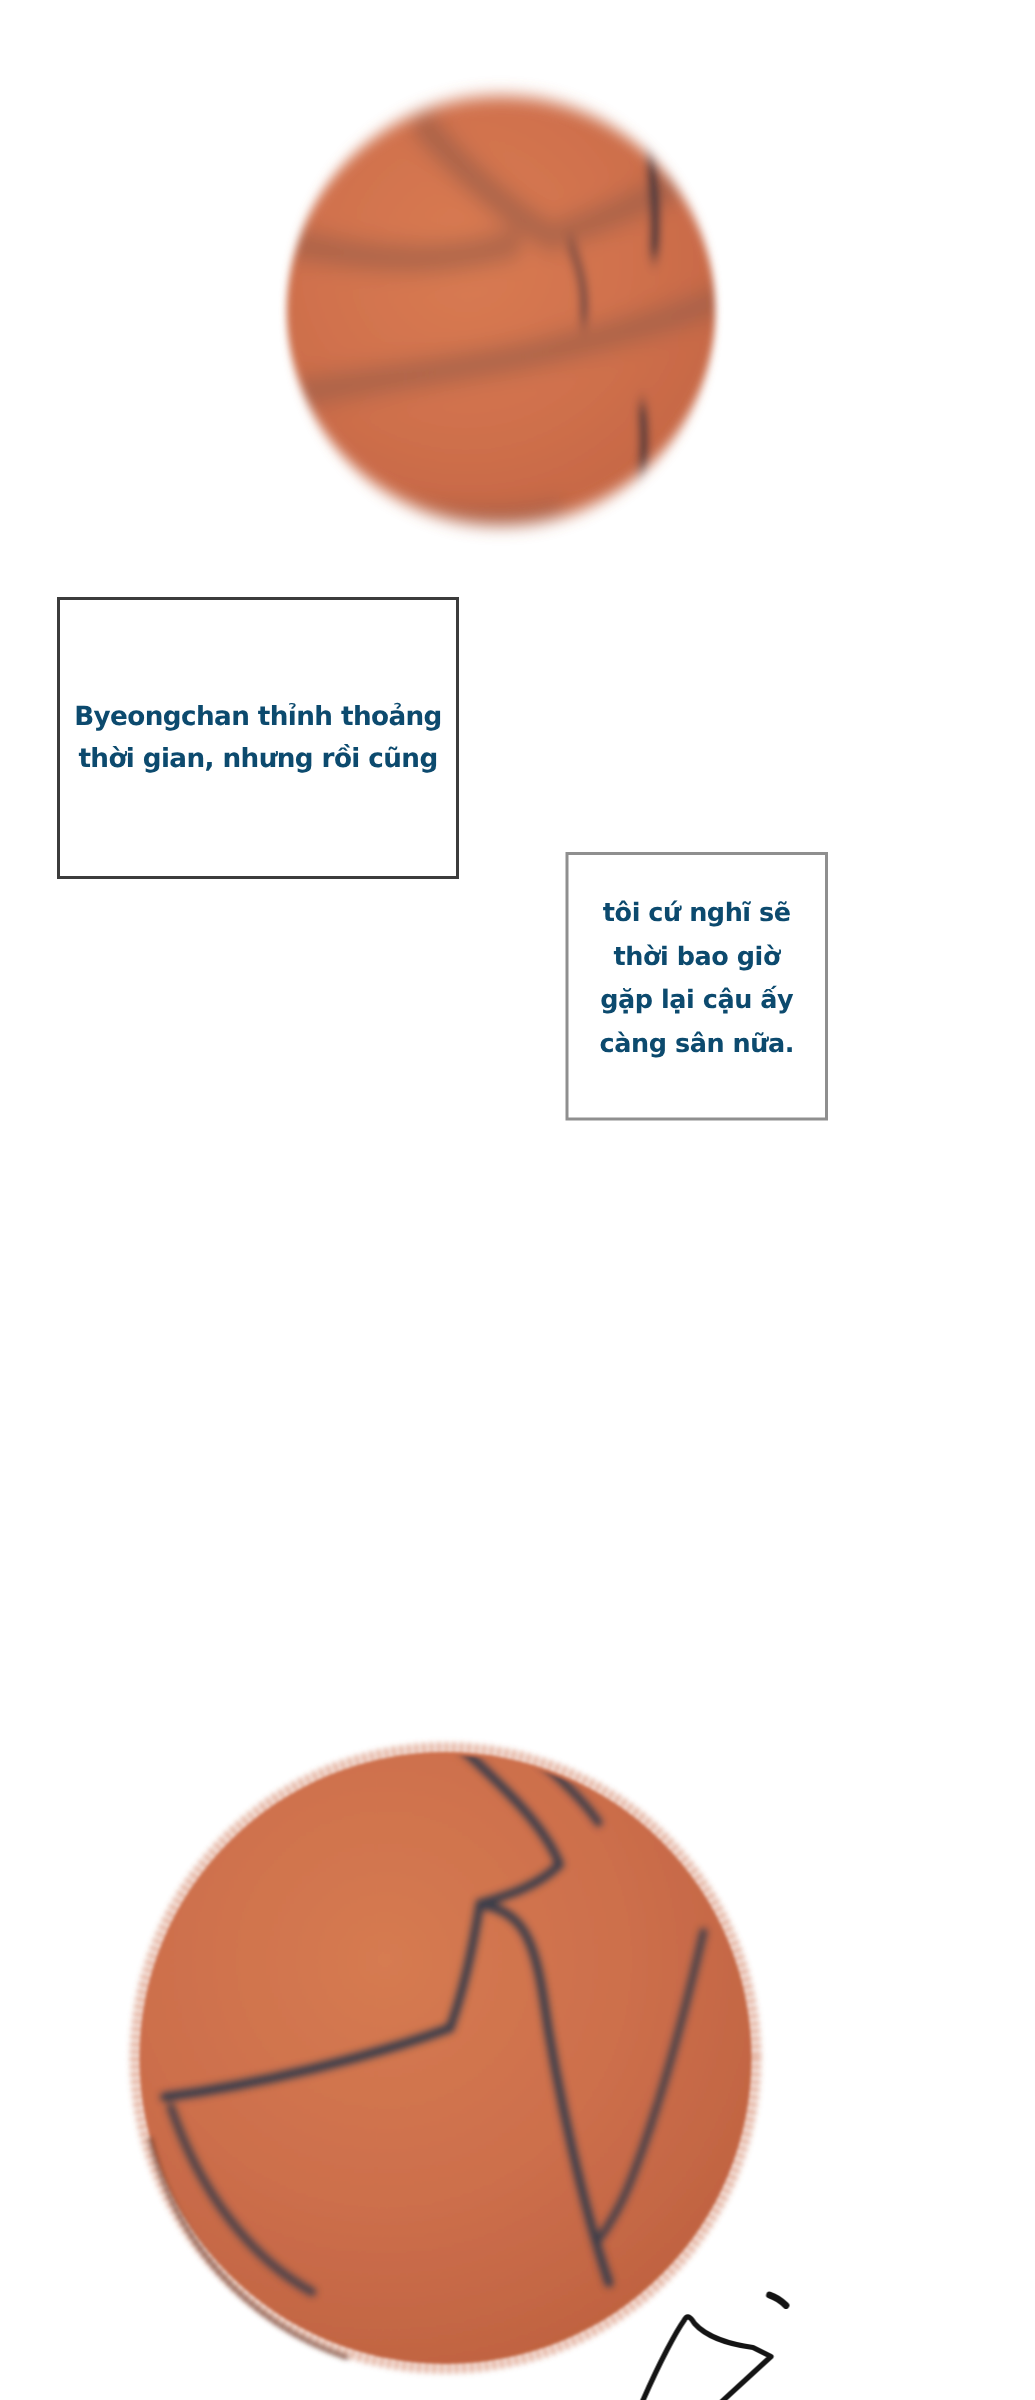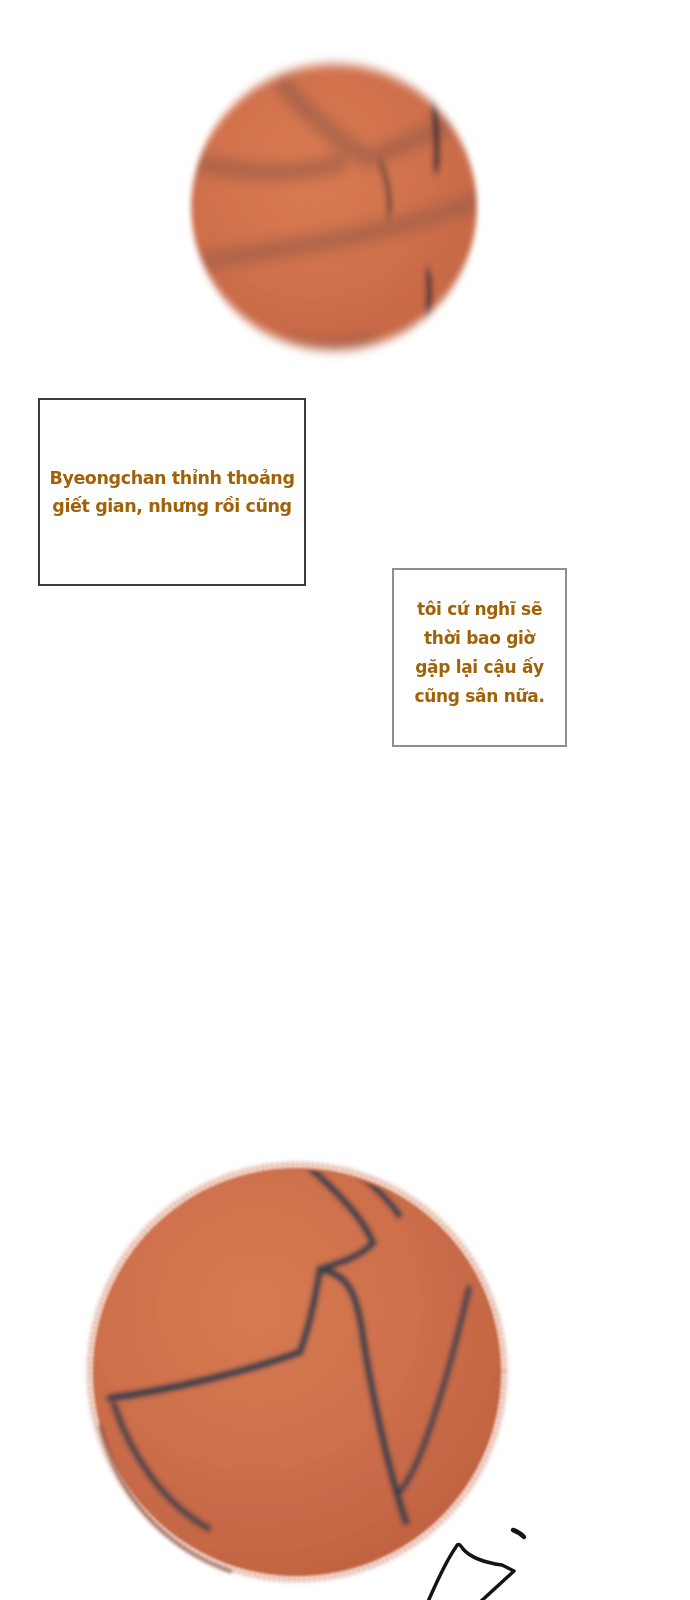--- a/index.html
+++ b/index.html
@@ -11,30 +11,30 @@
     font-family:"DejaVu Sans",sans-serif;
   }
   #page svg{position:absolute;display:block;}
   .caption{
     position:absolute;
     background:#ffffff;
     box-sizing:border-box;
     display:flex;flex-direction:column;
     justify-content:center;align-items:center;
     text-align:center;
-    color:#a16207;
+    color:#0c4a6e;
     font-weight:bold;
   }
   #box1{
     left:38px;top:398px;width:268px;height:188px;
     border:2px solid #3c3c3c;
     font-size:17.5px;line-height:28px;letter-spacing:-0.4px;
   }
   #box2{
-    left:392px;top:568px;width:175px;height:179px;
+    left:377px;top:568px;width:175px;height:179px;
     border:2px solid #8f8f8f;
     font-size:17px;line-height:29px;letter-spacing:-0.3px;
     padding-bottom:10px;
   }
   .cap-line{white-space:nowrap;}
 </style>
 </head>
 <body>
 
 <div id="page">
@@ -73,28 +73,28 @@
           <path d="M 428,69 C 434,100 439,138 436,170" stroke-width="5"></path>
           <path d="M 380,163 C 388,180 391,196 389,214" stroke-width="4" opacity="0.75"></path>
           <path d="M 428,271 C 431,296 429,316 424,333" stroke-width="4.5"></path>
         </g>
       </g>
     </g>
   </svg>
 
   <div id="box1" class="caption">
     <div class="cap-line">Byeongchan thỉnh thoảng</div>
-    <div class="cap-line">giết gian, nhưng rồi cũng</div>
+    <div class="cap-line">thời gian, nhưng rồi cũng</div>
   </div>
 
   <div id="box2" class="caption">
     <div class="cap-line">tôi cứ nghĩ sẽ</div>
     <div class="cap-line">thời bao giờ</div>
     <div class="cap-line">gặp lại cậu ấy</div>
-    <div class="cap-line">cũng sân nữa.</div>
+    <div class="cap-line">càng sân nữa.</div>
   </div>
 
   <svg style="left:75px;top:1140px;" width="450" height="450" viewBox="75 1140 450 450">
     <defs>
       <radialGradient id="g2" cx="40%" cy="34%" r="72%">
         <stop offset="0%" stop-color="#d67b51"></stop>
         <stop offset="55%" stop-color="#cd6f4c"></stop>
         <stop offset="100%" stop-color="#bf6240"></stop>
       </radialGradient>
       <clipPath id="c2">

